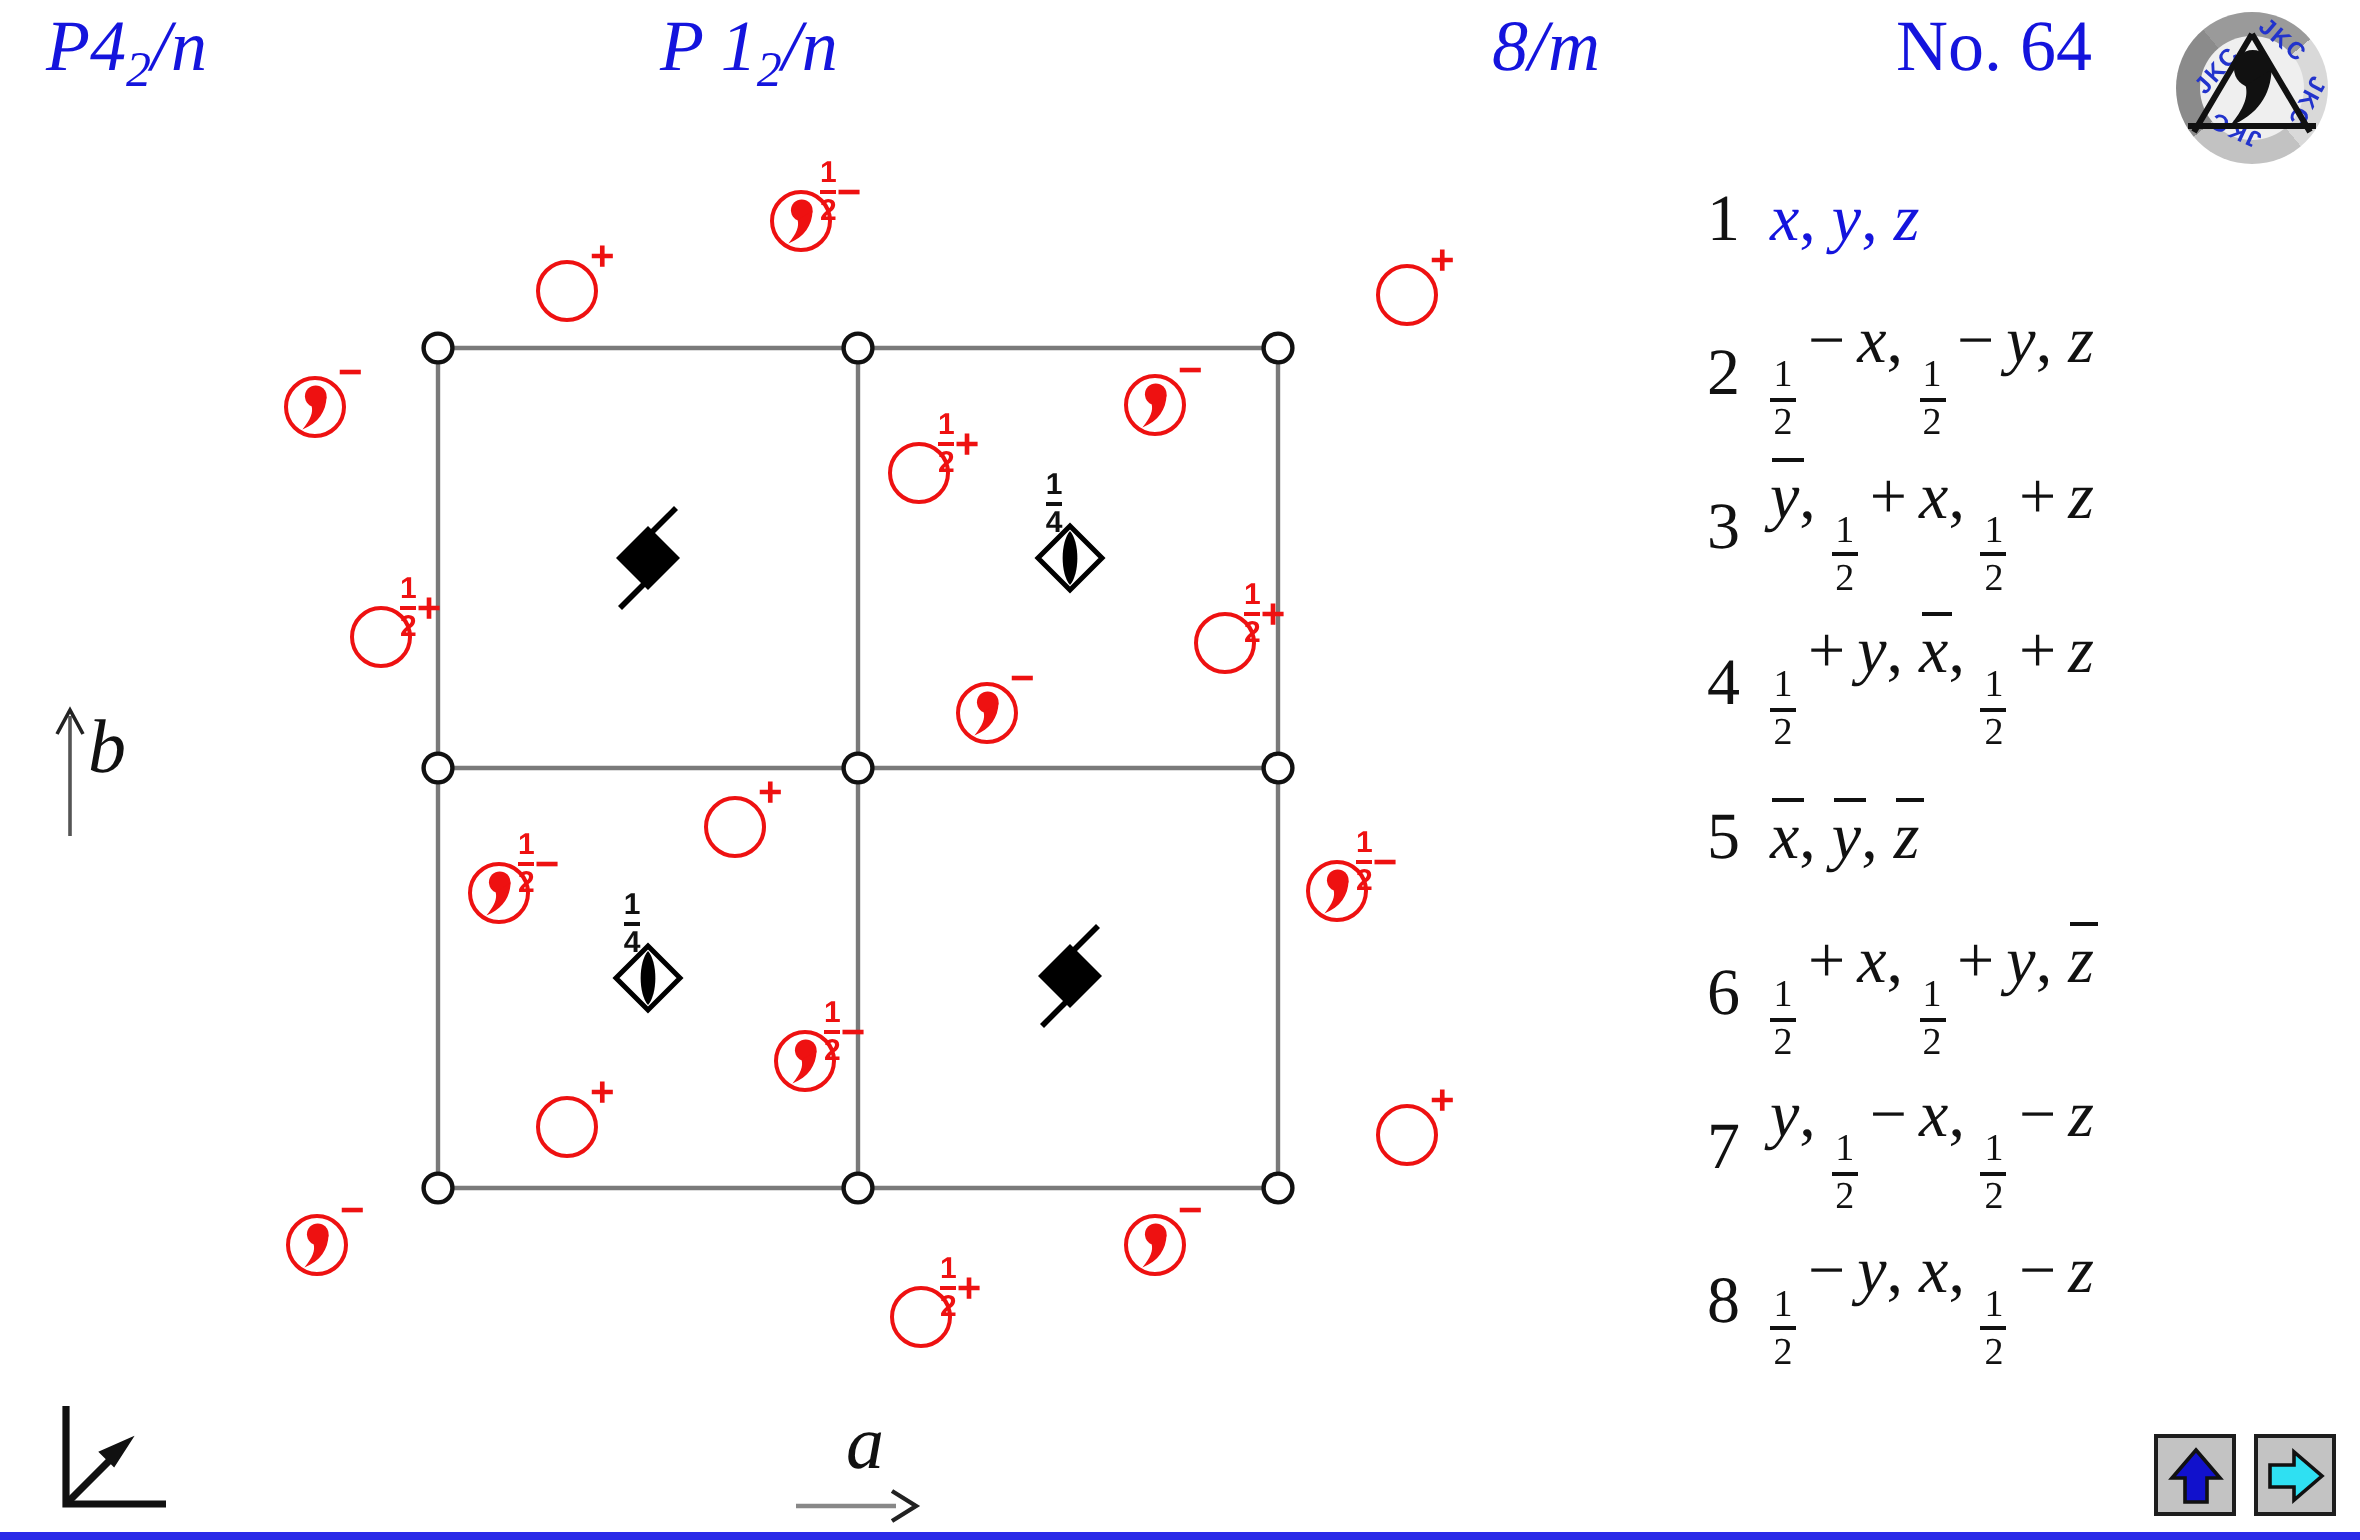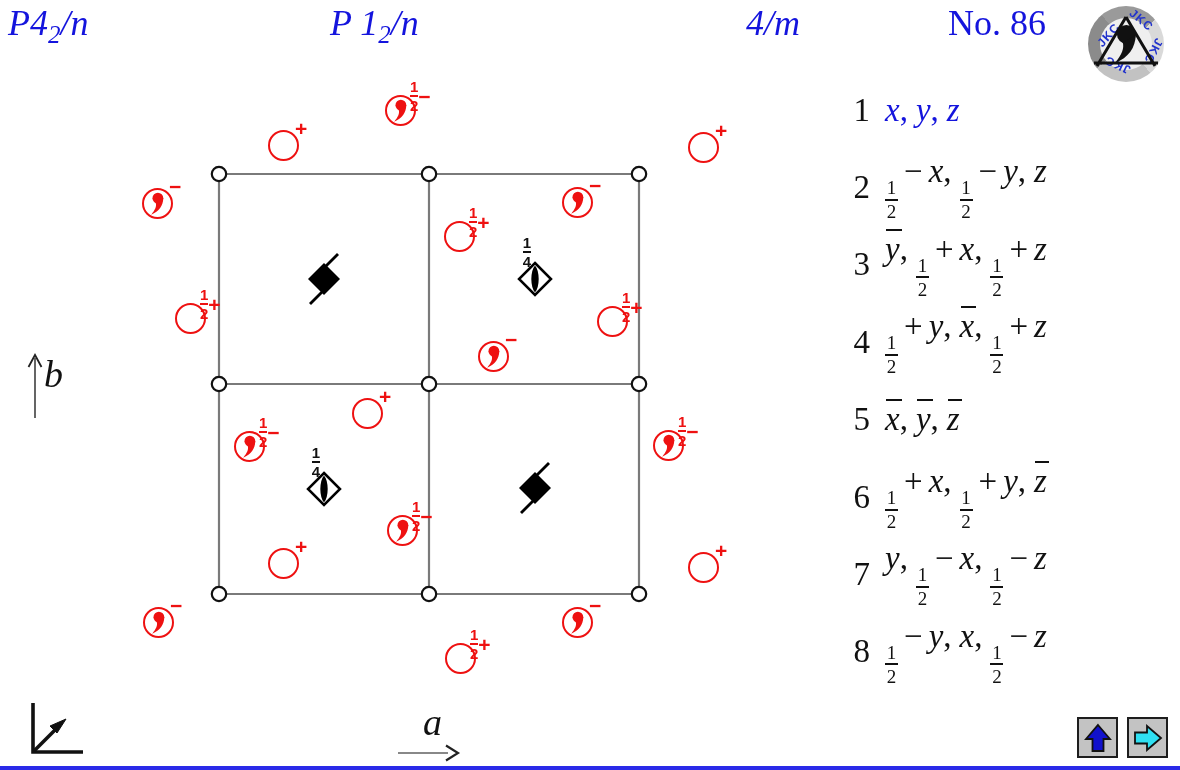--- a/index.html
+++ b/index.html
@@ -60,24 +60,24 @@
             border:2.4px solid #1d1d1d; box-sizing:border-box; display:flex;
             align-items:center; justify-content:center; cursor:pointer; }
   
   .bottom-bar { position:absolute; left:0; bottom:0; width:100%; height:4px; background:#2a2ae8; }
 </style>
 </head>
 <body>
 
 <div class="page" id="page">
   <div id="header">
-      <div class="hdr it" style="left: 8px; color: rgb(20, 20, 221);"><span>P4</span><span class="hsub">2</span><span>/n</span></div>
+      <div class="hdr it" style="left: 23px; color: rgb(20, 20, 221);"><span>P4</span><span class="hsub">2</span><span>/n</span></div>
       <div class="hdr it" style="left: 330px; color: rgb(20, 20, 221);"><span>P 1</span><span class="hsub">2</span><span>/n</span></div>
-      <div class="hdr it" style="left: 746px; color: rgb(20, 20, 221);"><span>4/m</span></div>
-      <div class="hdr" style="left: 948px; color: rgb(20, 20, 221);"><span>No. 86</span></div>
+      <div class="hdr it" style="left: 746px; color: rgb(20, 20, 221);"><span>8/m</span></div>
+      <div class="hdr" style="left: 948px; color: rgb(20, 20, 221);"><span>No. 64</span></div>
     </div>
 
   <div class="logo" id="logo">
       <div class="logo-inner"></div>
       <div class="logo-txt" style="left: 7px; top: 22px; transform: rotate(-48deg);">JKC</div>
       <div class="logo-txt" style="left: 40px; top: 7px; transform: rotate(40deg);">JKC</div>
       <div class="logo-txt" style="left: 52px; top: 38px; transform: rotate(118deg);">JKC</div>
       <div class="logo-txt" style="left: 16px; top: 52px; transform: rotate(-155deg);">JKC</div>
       <svg width="76" height="76">
         <path d="M38,11 L9,60 M38,11 L67,60 M6,57 L70,57" stroke="#111" stroke-width="3" fill="none"></path>

